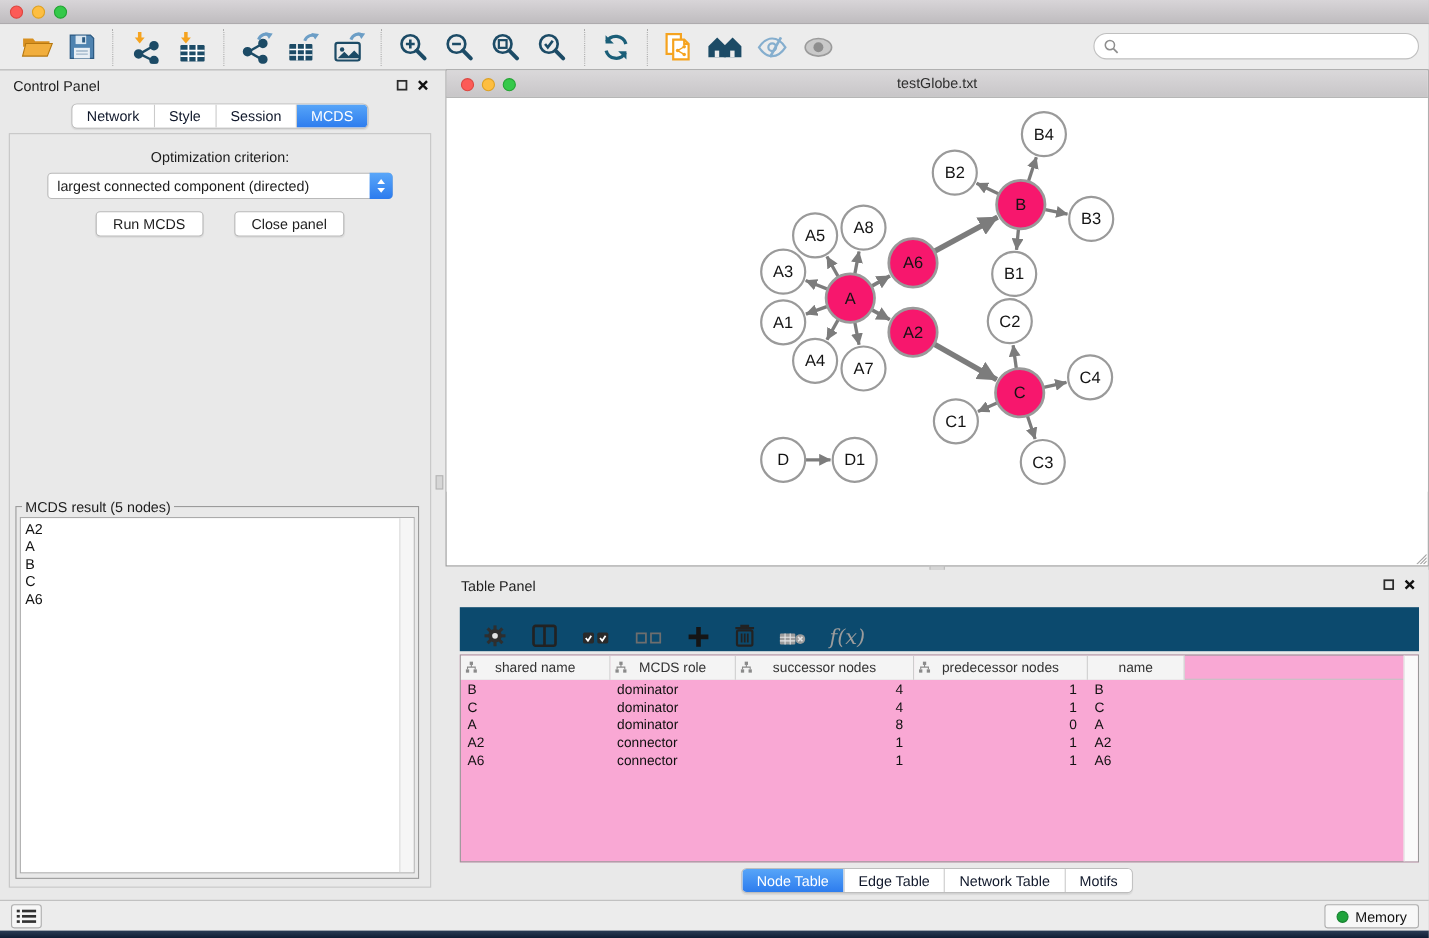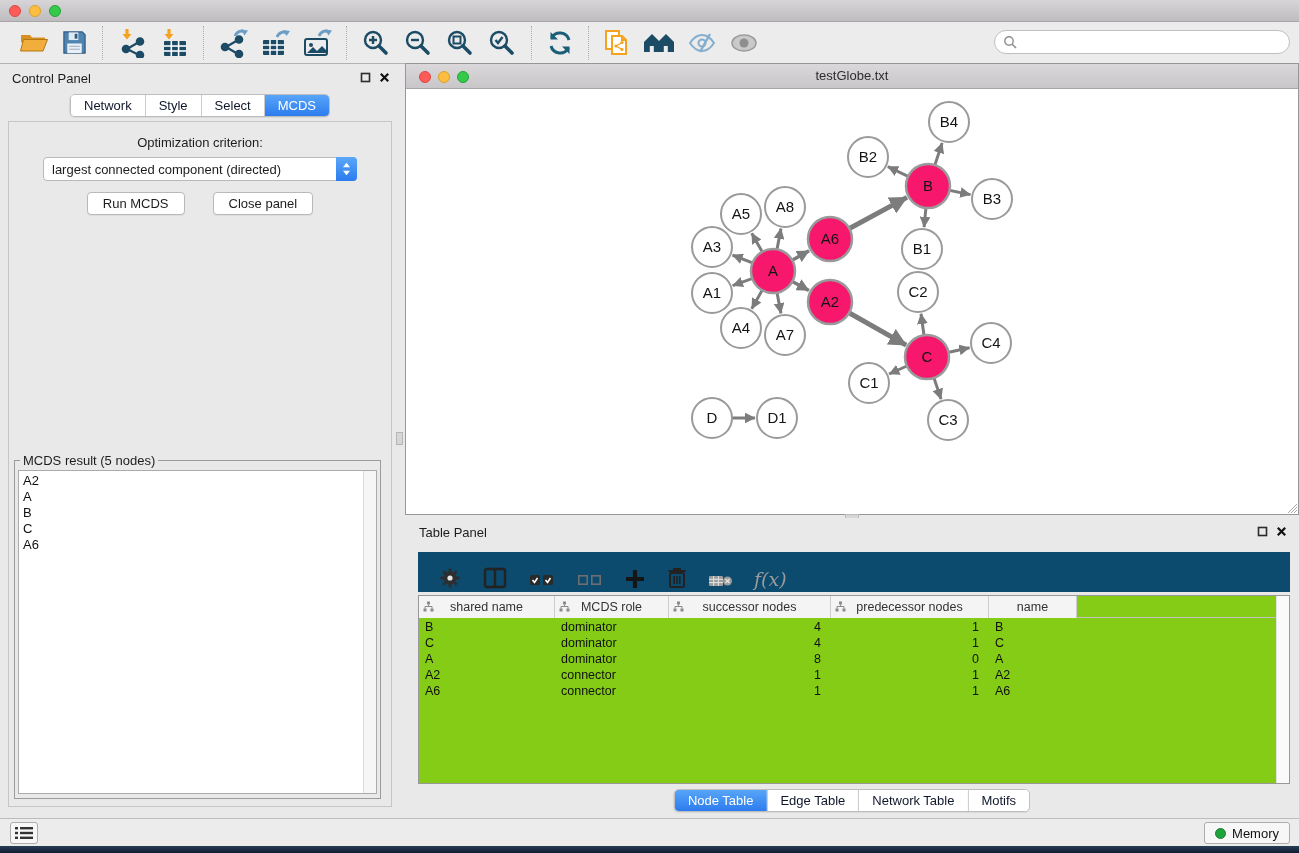--- a/index.html
+++ b/index.html
@@ -67,21 +67,21 @@
   .resize-grip{position:absolute;right:1px;bottom:1px;}
   .hsplit-handle{position:absolute;left:845px;top:514px;width:14px;height:5px;background:#D6D6D6;border:1px solid #BBB;}
   
   .table-panel{position:absolute;left:405px;top:518px;width:894px;height:300px;background:#E9E9E9;}
   .table-panel .ptitle{position:absolute;left:14px;top:7px;font-size:13px;color:#1d1d1d;}
   .table-panel .hicons{position:absolute;right:12px;top:8px;display:flex;gap:8px;}
   .table-toolbar{position:absolute;left:13px;top:34px;width:872px;height:40px;background:#0c4a6e;
     display:flex;align-items:flex-end;gap:4px;padding-left:12px;}
   .table-toolbar .tb-btn{padding:2px 8px;}
   .fx{font-family:"DejaVu Serif",serif;font-style:italic;font-size:19px;color:#9C9C9C;}
-  .table-box{position:absolute;left:13px;top:77px;width:872px;height:189px;background:#84cc16;border:1px solid #989898;}
+  .table-box{position:absolute;left:13px;top:77px;width:872px;height:189px;background:#f9a8d4;border:1px solid #989898;}
   .thead{position:absolute;left:0;top:0;right:0;height:22px;border-bottom:1px solid #C2C2C2;}
   .th{position:absolute;top:0;height:22px;background:#F4F4F4;border-right:1px solid #CDCDCD;}
   .th .th-label{position:absolute;left:0;right:0;top:4px;text-align:center;font-size:12.5px;color:#333;}
   .th .icon{position:absolute;left:4px;top:5px;}
   .tbody{position:absolute;left:0;top:23px;right:14px;bottom:0;}
   .tr{position:relative;height:16px;}
   .td{position:absolute;top:0;height:16px;font-size:12.5px;color:#111;line-height:16px;white-space:nowrap;}
   .table-scroll{position:absolute;right:0;top:0;bottom:0;width:13px;background:#FAFAFA;border-left:1px solid #E2E2E2;}
   .table-tabs{position:absolute;left:50%;bottom:6px;transform:translateX(-50%);}
   
@@ -317,21 +317,21 @@
         <span class="icon">
           <svg width="11" height="11" viewBox="0 0 11 11">
               <path d="M1.8 1.8l7.4 7.4M9.2 1.8L1.8 9.2" stroke="#111" stroke-width="2.2"></path>
             </svg>
         </span>
       </span>
     </div>
     <div class="seg control-tabs" id="control-tabs">
         <button class="seg-btn">Network</button>
         <button class="seg-btn">Style</button>
-        <button class="seg-btn">Select</button>
+        <button class="seg-btn">Session</button>
         <button class="seg-btn active">MCDS</button>
       </div>
     <div class="content-box">
       <div class="opt-label">Optimization criterion:</div>
       <div class="dropdown">
         <span class="dd-text">largest connected component (directed)</span>
         <span class="dd-stepper">
           <svg width="9" height="16" viewBox="0 0 9 16">
               <path d="M1 6.2l3.5-4.4L8 6.2z" fill="#fff"></path>
               <path d="M1 9.8l3.5 4.4L8 9.8z" fill="#fff"></path>

